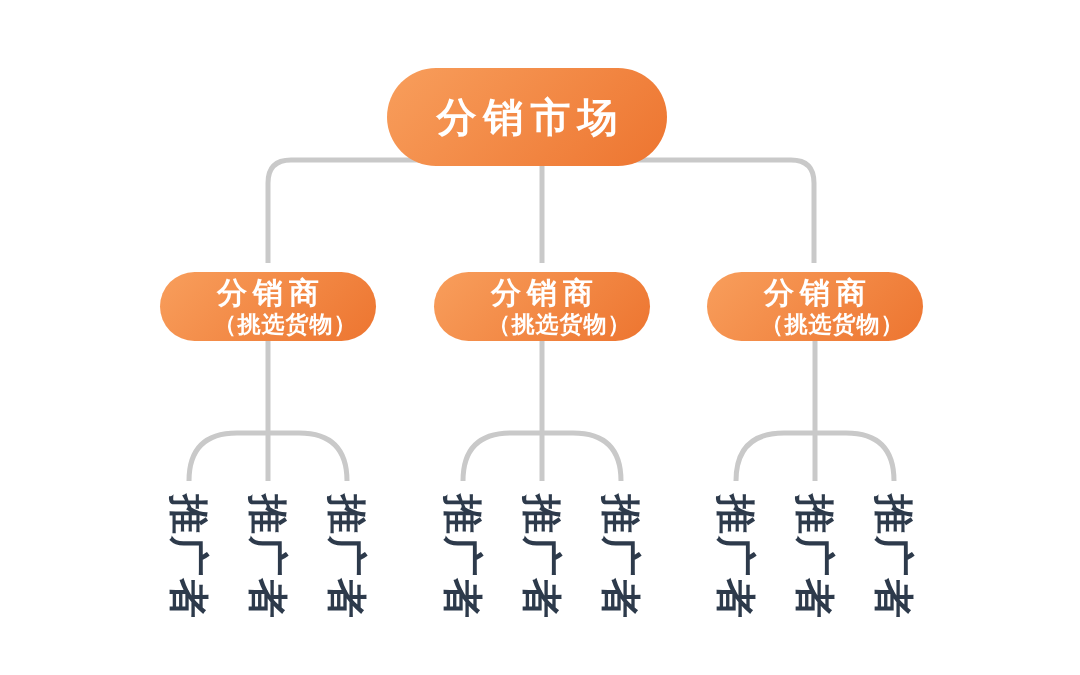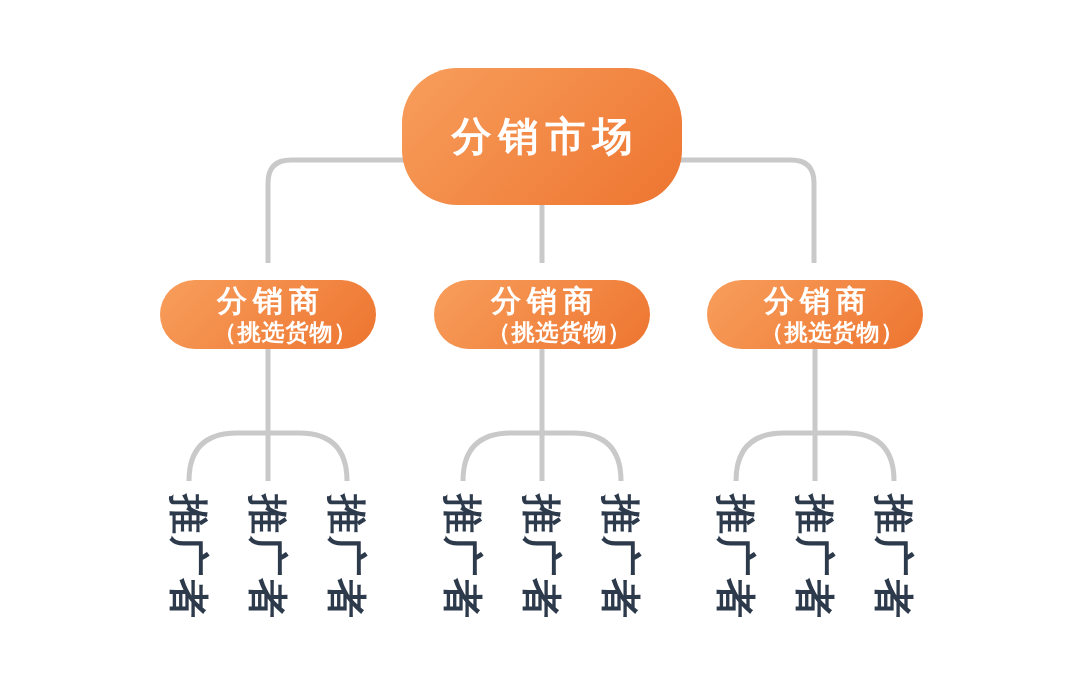--- a/index.html
+++ b/index.html
@@ -32,34 +32,34 @@
     position: absolute;
     background: linear-gradient(135deg, #f89e5c 0%, #ed7530 100%);
     color: #ffffff;
     display: flex;
     flex-direction: column;
     align-items: center;
     justify-content: center;
     text-align: center;
   }
   .node.root {
-    left: 402px;
+    left: 387px;
     top: 68px;
     width: 280px;
-    height: 137px;
+    height: 98px;
     border-radius: 55px;
   }
   .root-label {
     font-size: 40px;
     font-weight: bold;
     letter-spacing: 7px;
     text-indent: 7px;
   }
   .node.dist {
-    top: 280px;
+    top: 272px;
     width: 216px;
     height: 69px;
     border-radius: 38px;
   }
   .dist-title {
     font-size: 30px;
     font-weight: bold;
     letter-spacing: 6px;
     text-indent: 6px;
     line-height: 34px;

